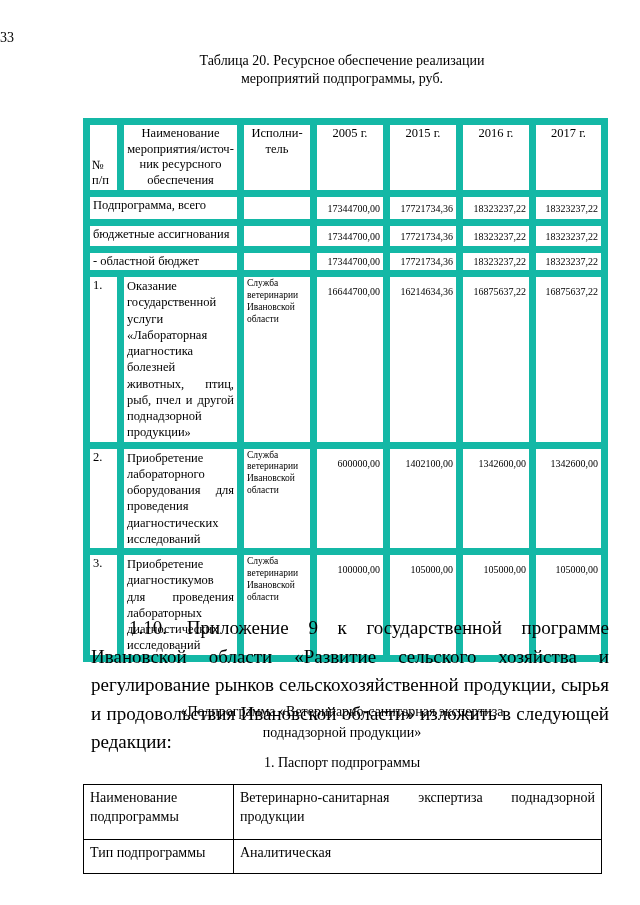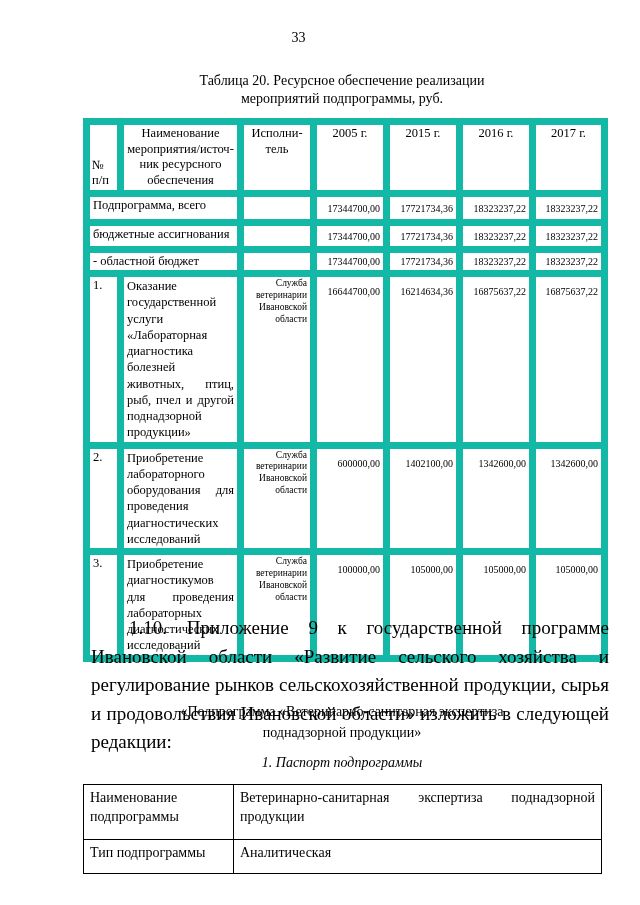--- a/index.html
+++ b/index.html
@@ -11,24 +11,24 @@
     color: #000;
   }
   .page {
     position: relative;
     width: 640px; height: 905px;
     background: #fff;
     overflow: hidden;
   }
   .page-number {
     position: absolute; top: 30px; left: 0; right: 43px;
-    text-align: center; font-size: 14px;
+    text-align: left; font-size: 14px;
   }
   .doc-title {
-    position: absolute; top: 72px; left: 83px; width: 518px;
+    position: absolute; top: 52px; left: 83px; width: 518px;
     text-align: center; font-size: 14px; line-height: 1.32;
   }
   
   .resource-table {
     position: absolute; top: 118px; left: 83px; width: 518px;
     border-collapse: collapse; table-layout: fixed;
   }
   .resource-table th, .resource-table td {
     border: 7px solid #14b8a6;
     padding: 1px 3px;
@@ -43,37 +43,37 @@
   .resource-table tbody tr:nth-child(5) { height: 92px; }
   .resource-table tbody tr:nth-child(6) { height: 100px; }
   .resource-table th {
     font-weight: normal; font-size: 12.5px; line-height: 1.25;
     text-align: center; white-space: pre-line;
   }
   th.h-num { vertical-align: bottom; text-align: left; padding-left: 2px; }
   .cell-summary-label { font-size: 12.5px; vertical-align: middle; padding-left: 2px; }
   .cell-num  { font-size: 12.5px; padding-left: 2px; }
   .cell-name { font-size: 12.5px; line-height: 1.3; text-align: justify; padding-top: 2px; }
-  .cell-exec { font-size: 9.5px; line-height: 1.25; text-align: right; padding-top: 3px; }
+  .cell-exec { font-size: 9.5px; line-height: 1.25; text-align: left; padding-top: 3px; }
   .cell-value { font-size: 10px; text-align: right; padding-right: 2px; }
   .cell-value.mid { vertical-align: middle; }
   .cell-value.top { vertical-align: top; padding-top: 9px; }
   
   .para {
     position: absolute; top: 606px; left: 83px; width: 518px;
     margin: 8px; font-size: 19px; line-height: 1.5;
     text-align: justify; text-indent: 38px;
   }
   .sub-heading {
     position: absolute; top: 701px; left: 83px; width: 518px;
     text-align: center; font-size: 14px; line-height: 1.5;
   }
   .passport-heading {
     position: absolute; top: 755px; left: 83px; width: 518px;
-    text-align: center; font-size: 14px; font-style: italic;
+    text-align: center; font-size: 14px;
   }
   
   .passport-table {
     position: absolute; top: 784px; left: 83px; width: 518px;
     border-collapse: collapse; table-layout: fixed;
   }
   .passport-table td {
     border: 1px solid #000;
     padding: 4px 6px;
     font-size: 14px; line-height: 1.35;

